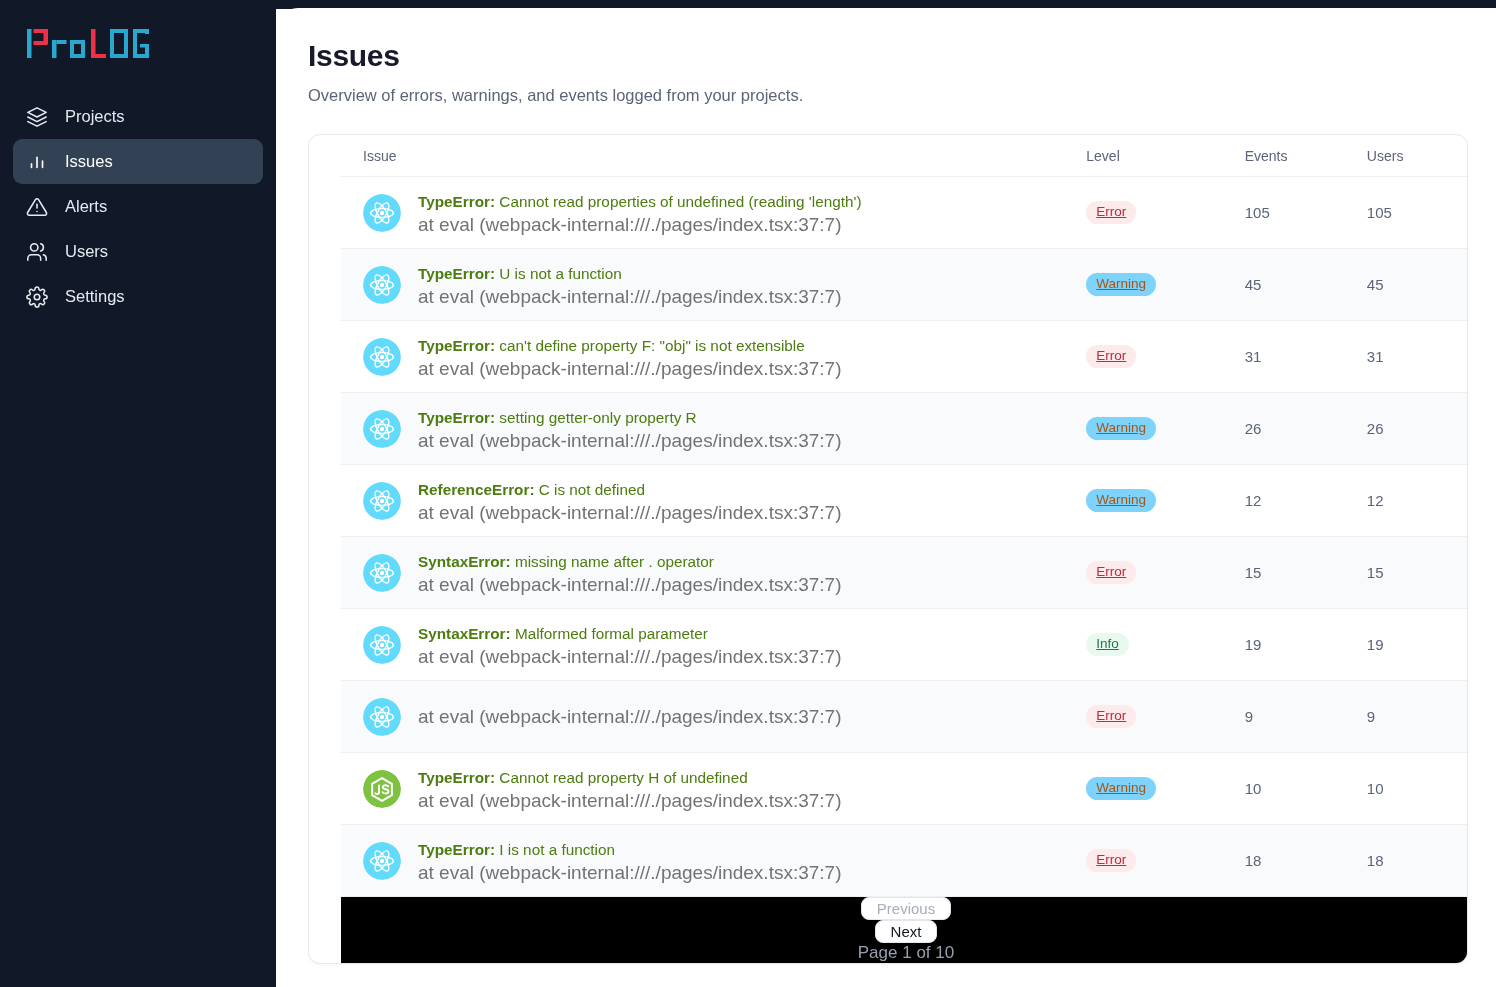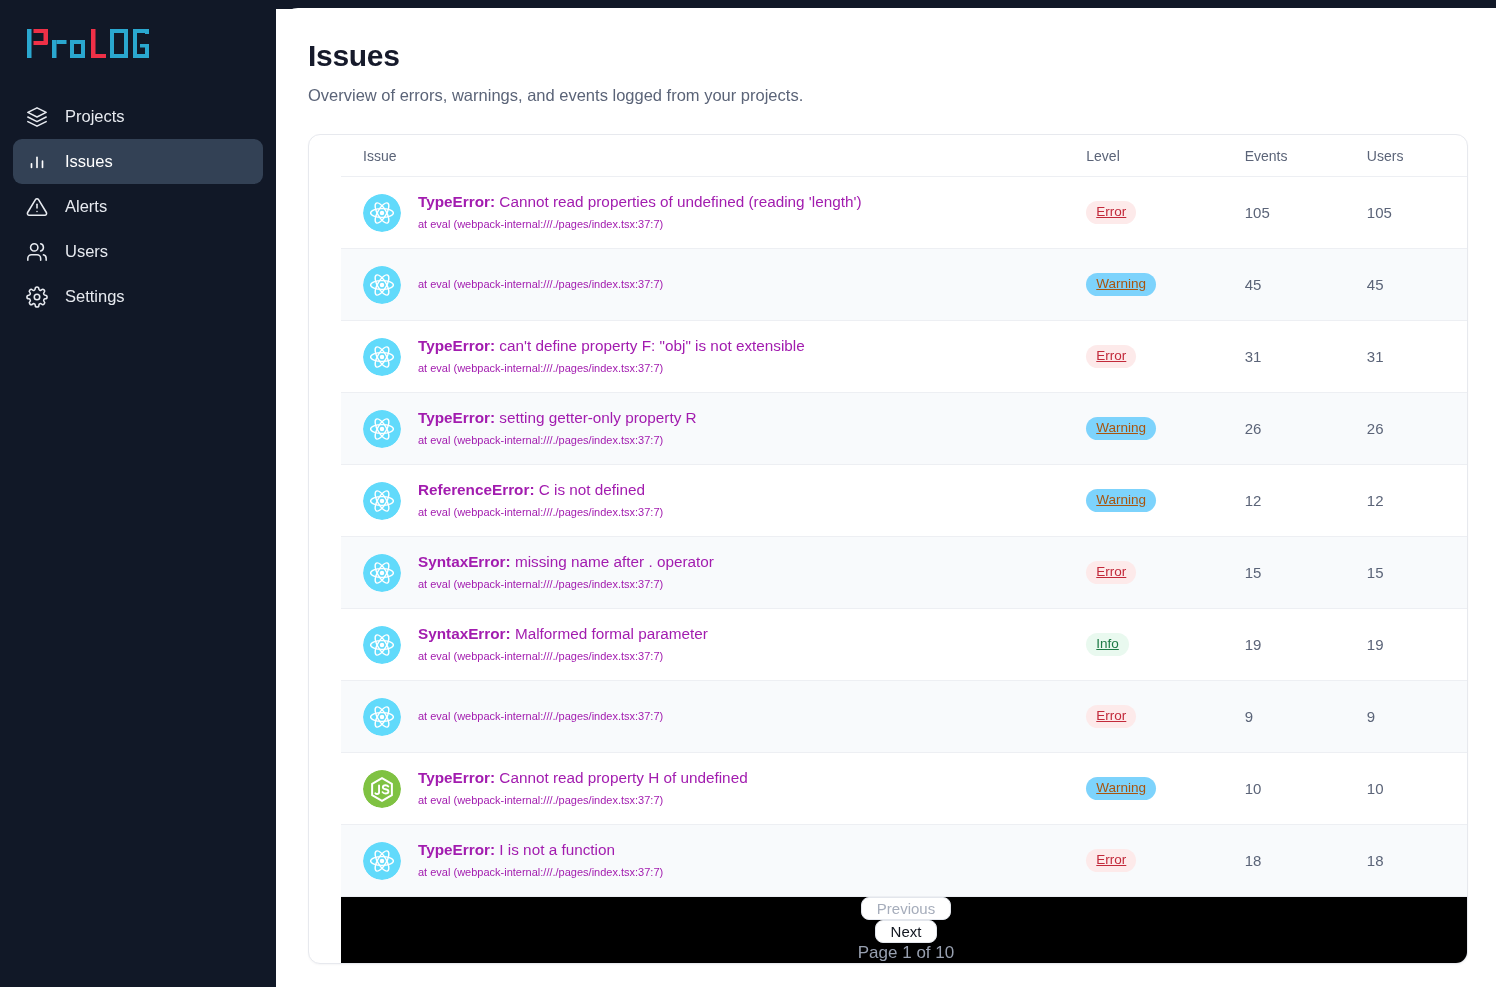--- a/index.html
+++ b/index.html
@@ -101,26 +101,26 @@
   .row.alt { background: #f8fafc; }
   .row:last-of-type { border-bottom: 1px solid #edeff3; }
 
   .cell-issue {
     width: 758px;
     display: flex; align-items: center; gap: 17px;
   }
   .proj-icon { width: 38px; height: 38px; flex: none; border-radius: 50%; display:block; }
   .issue-text { display: flex; flex-direction: column; gap: 4px; min-width: 0; }
   .issue-title {
-    font-size: 15.3px; color: #a21caf; line-height: 19px;
+    font-size: 15.3px; color: #4d7c0f; line-height: 19px;
     white-space: nowrap;
   }
   .issue-title b { font-weight: bold; }
   .issue-sub {
-    font-size: 11px; color: #a21caf; line-height: 19px;
+    font-size: 19px; color: #737373; line-height: 19px;
     white-space: nowrap;
   }
 
   .cell-level { width: 166px; }
   .badge {
     display: inline-block;
     padding: 3px 10px 4px 10px;
     border-radius: 999px;
     font-size: 13.5px;
     line-height: 16px;
@@ -301,20 +301,21 @@
             <svg class="proj-icon" viewBox="0 0 40 40">
               <circle cx="20" cy="20" r="20" fill="#61dafb"></circle>
               <g fill="none" stroke="#ffffff" stroke-width="1.5">
                 <ellipse cx="20" cy="20" rx="12" ry="4.6"></ellipse>
                 <ellipse cx="20" cy="20" rx="12" ry="4.6" transform="rotate(60 20 20)"></ellipse>
                 <ellipse cx="20" cy="20" rx="12" ry="4.6" transform="rotate(120 20 20)"></ellipse>
               </g>
               <circle cx="20" cy="20" r="2.4" fill="#ffffff"></circle>
             </svg>
             <div class="issue-text">
+              <div class="issue-title"><b>TypeError:</b><span> U is not a function</span></div>
               <div class="issue-sub">at eval (webpack-internal:///./pages/index.tsx:37:7)</div>
             </div>
           </div>
           <div class="cell-level"><span class="badge warning">Warning</span></div>
           <div class="cell-events">45</div>
           <div class="cell-users">45</div>
         </div>
         <div class="row">
           <div class="cell-issue">
             <svg class="proj-icon" viewBox="0 0 40 40">

